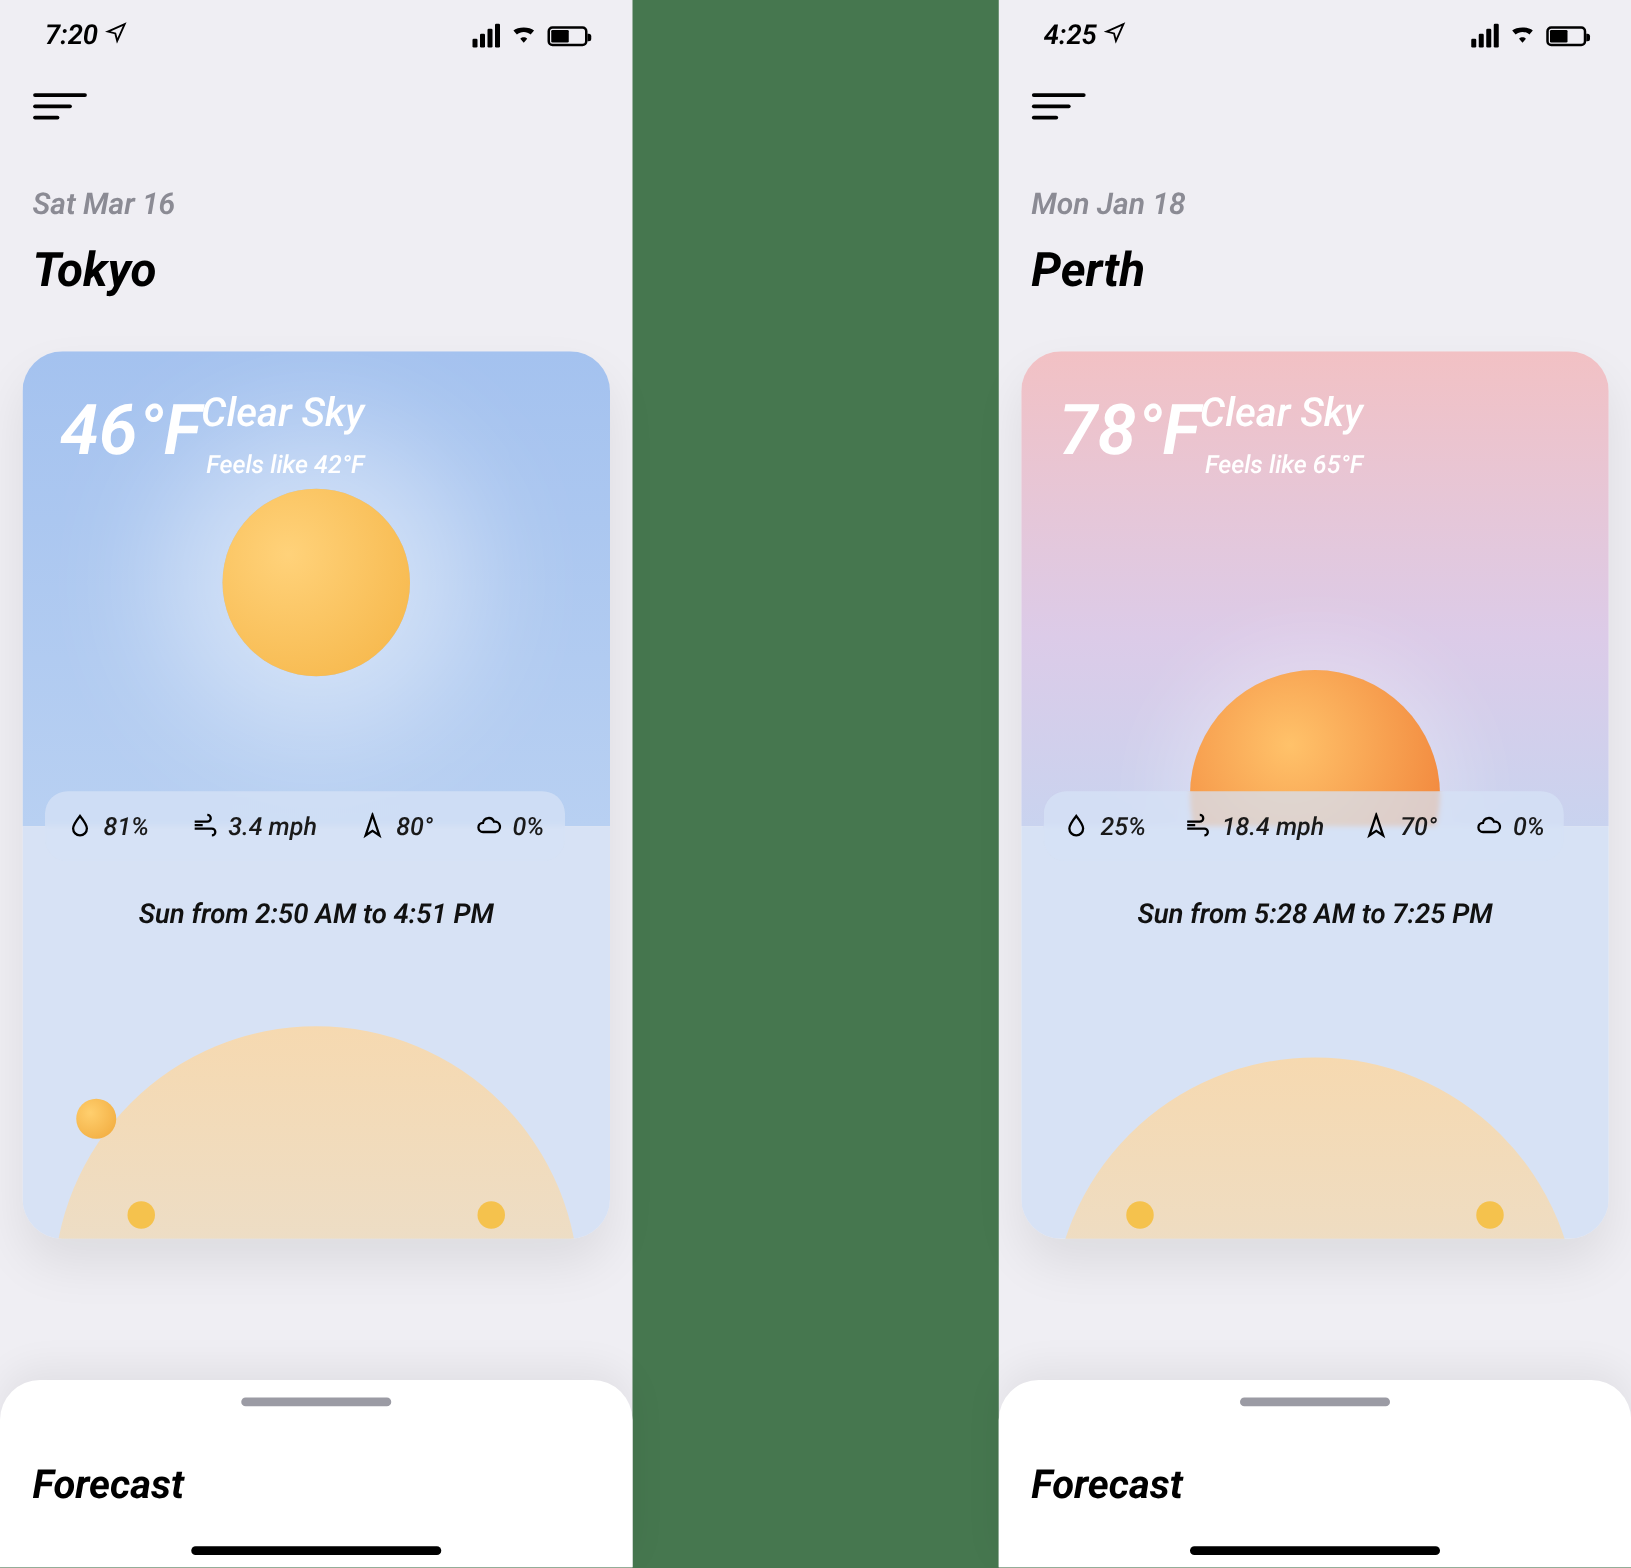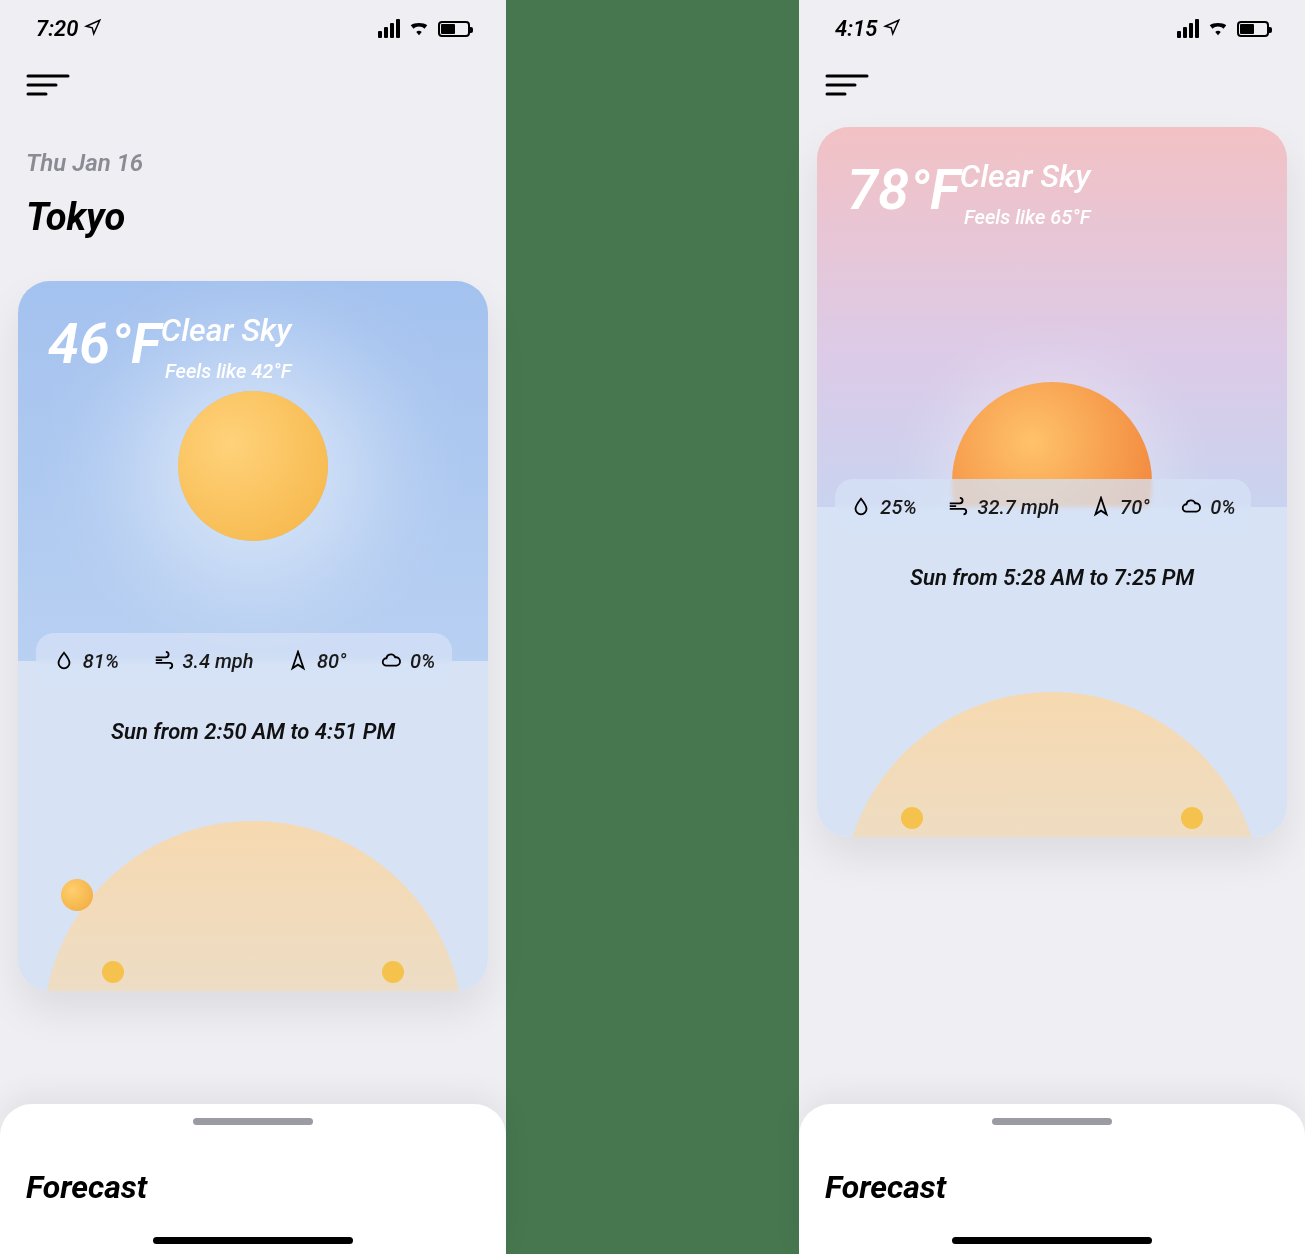--- a/index.html
+++ b/index.html
@@ -232,21 +232,21 @@
 
   <div class="menu-button">
     <svg viewBox="0 0 44 24" stroke="#000" stroke-width="3" stroke-linecap="round">
         <line x1="2" y1="3" x2="42" y2="3"></line>
         <line x1="2" y1="12" x2="30" y2="12"></line>
         <line x1="2" y1="21" x2="20" y2="21"></line>
       </svg>
   </div>
 
   <div class="header">
-    <div class="date-text">Thu Jan 16</div>
+    <div class="date-text">Sat Mar 16</div>
     <div class="city-text">Tokyo</div>
   </div>
 
   <div class="card">
     <div class="card-top blue">
       <div class="temp-text">46°F</div>
       <div class="cond-block">
         <div class="cond-text">Clear Sky</div>
         <div class="feels-text">Feels like 42°F</div>
       </div>
@@ -293,21 +293,21 @@
   <div class="forecast-panel">
     <div class="drag-handle"></div>
     <div class="forecast-title">Forecast</div>
   </div>
   <div class="home-indicator"></div>
 </div>
 
 <div class="phone phone-right">
   <div class="status-bar">
     <div class="status-left">
-      <span>4:15</span>
+      <span>4:25</span>
       <span class="loc-arrow">
         <svg width="18" height="18" viewBox="0 0 24 24" fill="none" stroke="#000" stroke-width="2">
             <path d="M3 11l18-8-8 18-2-8-8-2z"></path>
           </svg>
       </span>
     </div>
     <div class="status-right">
       <span class="signal-bars">
           <span></span>
           <span></span>
@@ -326,41 +326,45 @@
   </div>
 
   <div class="menu-button">
     <svg viewBox="0 0 44 24" stroke="#000" stroke-width="3" stroke-linecap="round">
         <line x1="2" y1="3" x2="42" y2="3"></line>
         <line x1="2" y1="12" x2="30" y2="12"></line>
         <line x1="2" y1="21" x2="20" y2="21"></line>
       </svg>
   </div>
 
+  <div class="header">
+    <div class="date-text">Mon Jan 18</div>
+    <div class="city-text">Perth</div>
+  </div>
 
   <div class="card">
     <div class="card-top pink">
       <div class="temp-text">78°F</div>
       <div class="cond-block">
         <div class="cond-text">Clear Sky</div>
         <div class="feels-text">Feels like 65°F</div>
       </div>
       <div class="sun-graphic sun-low"></div>
       <div class="stats-row">
         <div class="stat">
           <svg viewBox="0 0 24 24" fill="none" stroke="#000" stroke-width="2">
               <path d="M12 3c4 5 6 8 6 11a6 6 0 11-12 0c0-3 2-6 6-11z"></path>
             </svg>
           <span>25%</span>
         </div>
         <div class="stat">
           <svg viewBox="0 0 24 24" fill="none" stroke="#000" stroke-width="2">
               <path d="M3 8h11a3 3 0 100-6M3 14h15a3 3 0 110 6M3 11h7"></path>
             </svg>
-          <span>32.7 mph</span>
+          <span>18.4 mph</span>
         </div>
         <div class="stat">
           <svg viewBox="0 0 24 24" fill="none" stroke="#000" stroke-width="2">
               <path d="M12 2l6 18-6-4-6 4 6-18z"></path>
             </svg>
           <span>70°</span>
         </div>
         <div class="stat">
           <svg viewBox="0 0 24 24" fill="none" stroke="#000" stroke-width="2">
               <path d="M18 17H7a4 4 0 010-8 5 5 0 019.6-1A4 4 0 0118 17z"></path>

